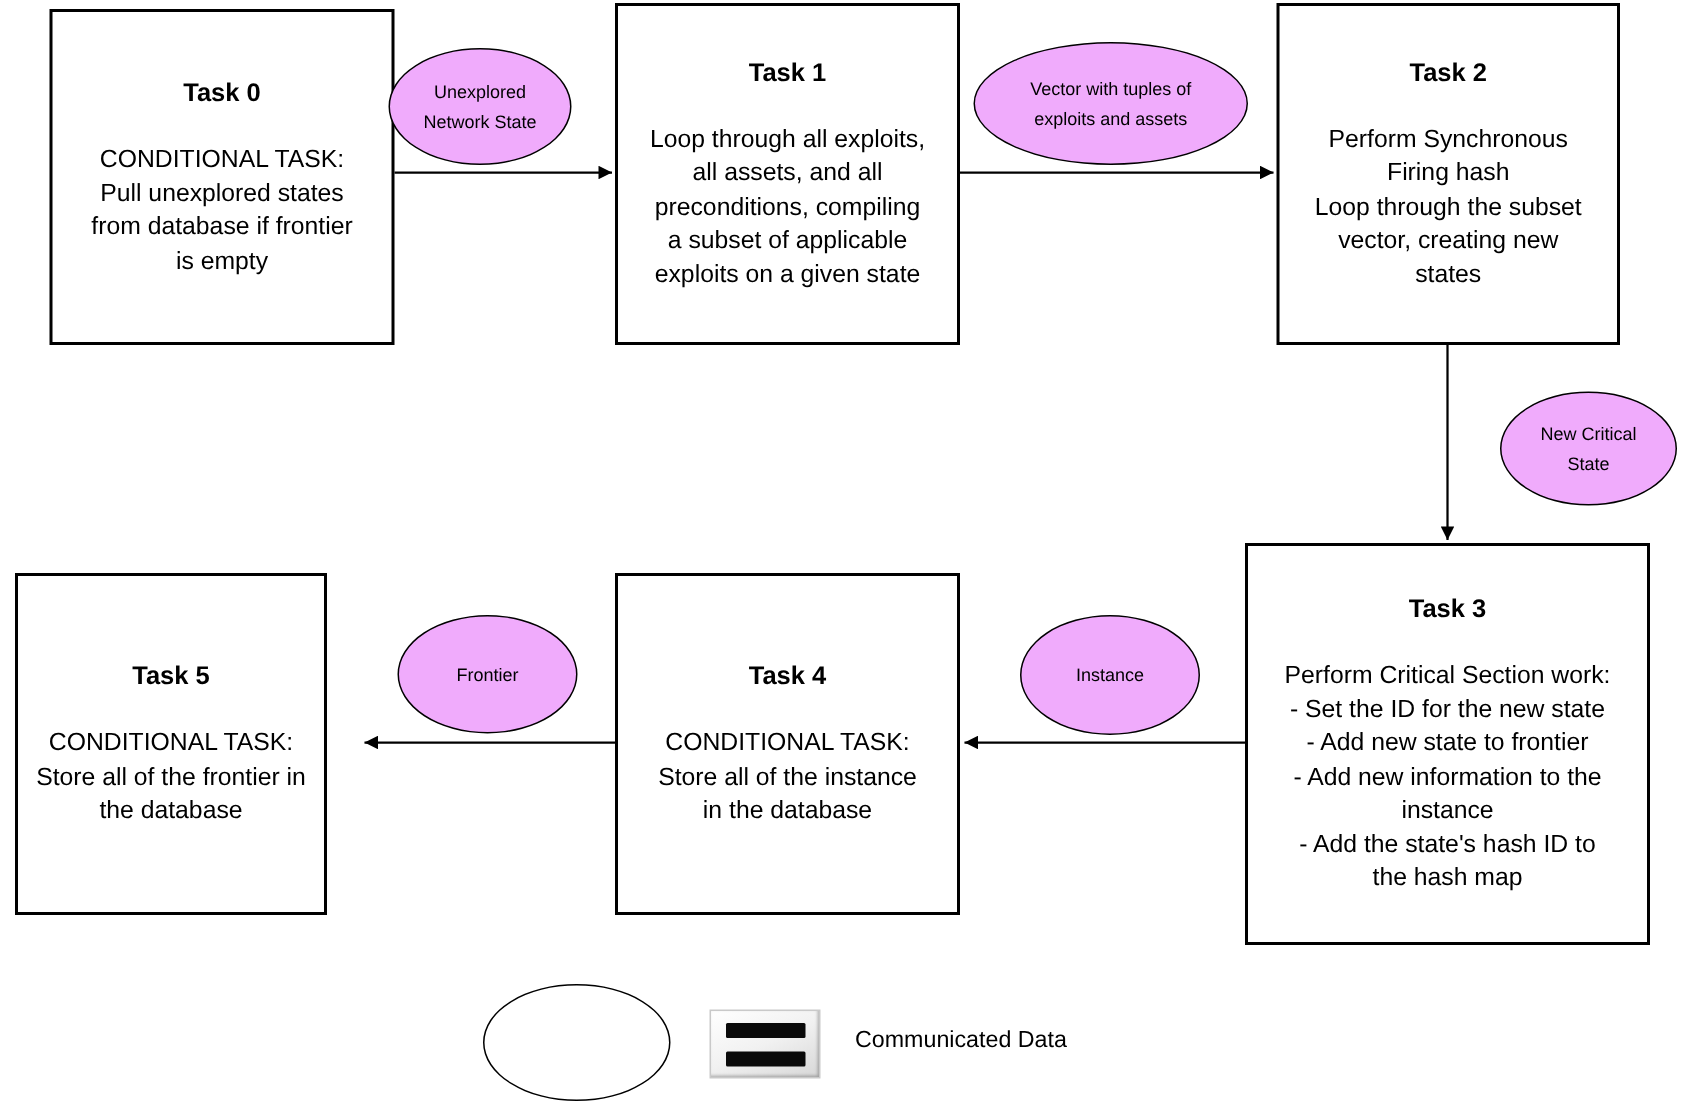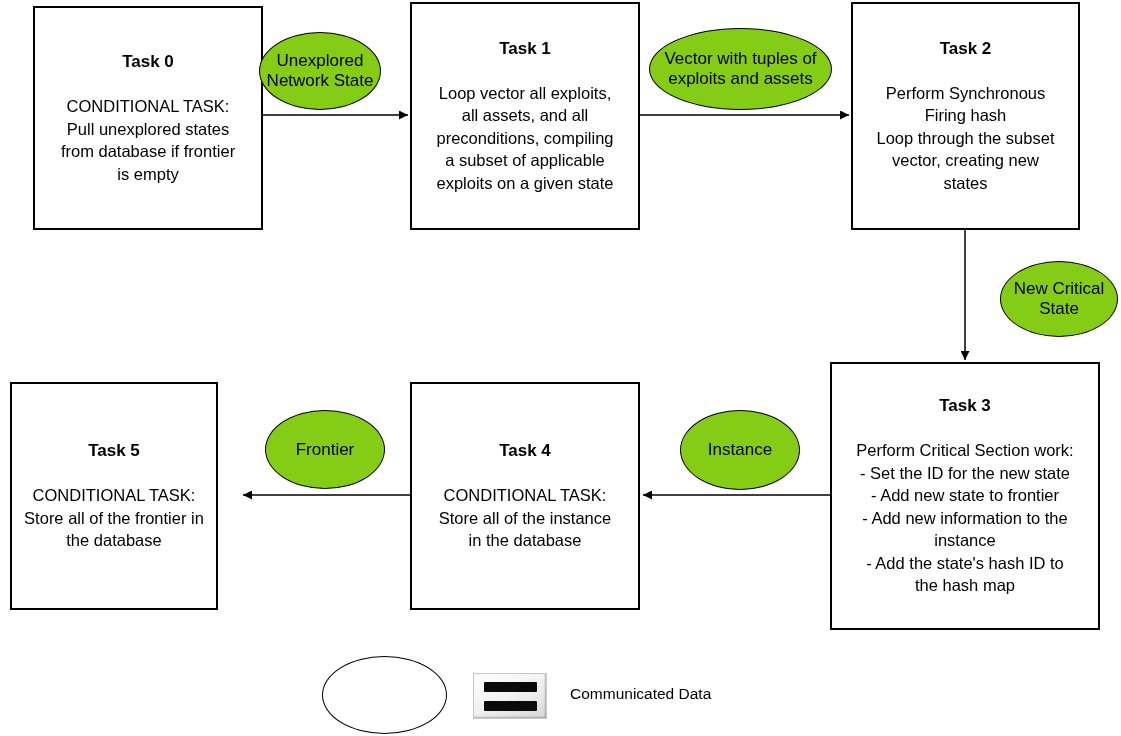--- a/index.html
+++ b/index.html
@@ -45,26 +45,26 @@
   .task-body {
     font-size: 16.5px;
     line-height: 22.5px;
     white-space: pre-line;
   }
   .data-oval {
     position: absolute;
     box-sizing: border-box;
     border: 1.5px solid #000000;
     border-radius: 50%;
-    background: #84cc16;
+    background: #f0abfc;
     display: flex;
     justify-content: center;
     align-items: center;
     text-align: center;
-    font-size: 17px;
+    font-size: 12px;
     line-height: 20px;
     white-space: pre-line;
     padding: 6px;
   }
   .legend-oval {
     position: absolute;
     left: 322px;
     top: 656px;
     width: 125px;
     height: 78px;
@@ -138,21 +138,21 @@
   <div class="task-box" id="task0">
     <div class="task-title">Task 0</div>
     <div class="task-body">CONDITIONAL TASK:
 Pull unexplored states
 from database if frontier
 is empty</div>
   </div>
 
   <div class="task-box" id="task1">
     <div class="task-title">Task 1</div>
-    <div class="task-body">Loop vector all exploits,
+    <div class="task-body">Loop through all exploits,
 all assets, and all
 preconditions, compiling
 a subset of applicable
 exploits on a given state</div>
   </div>
 
   <div class="task-box" id="task2">
     <div class="task-title">Task 2</div>
     <div class="task-body">Perform Synchronous
 Firing hash

